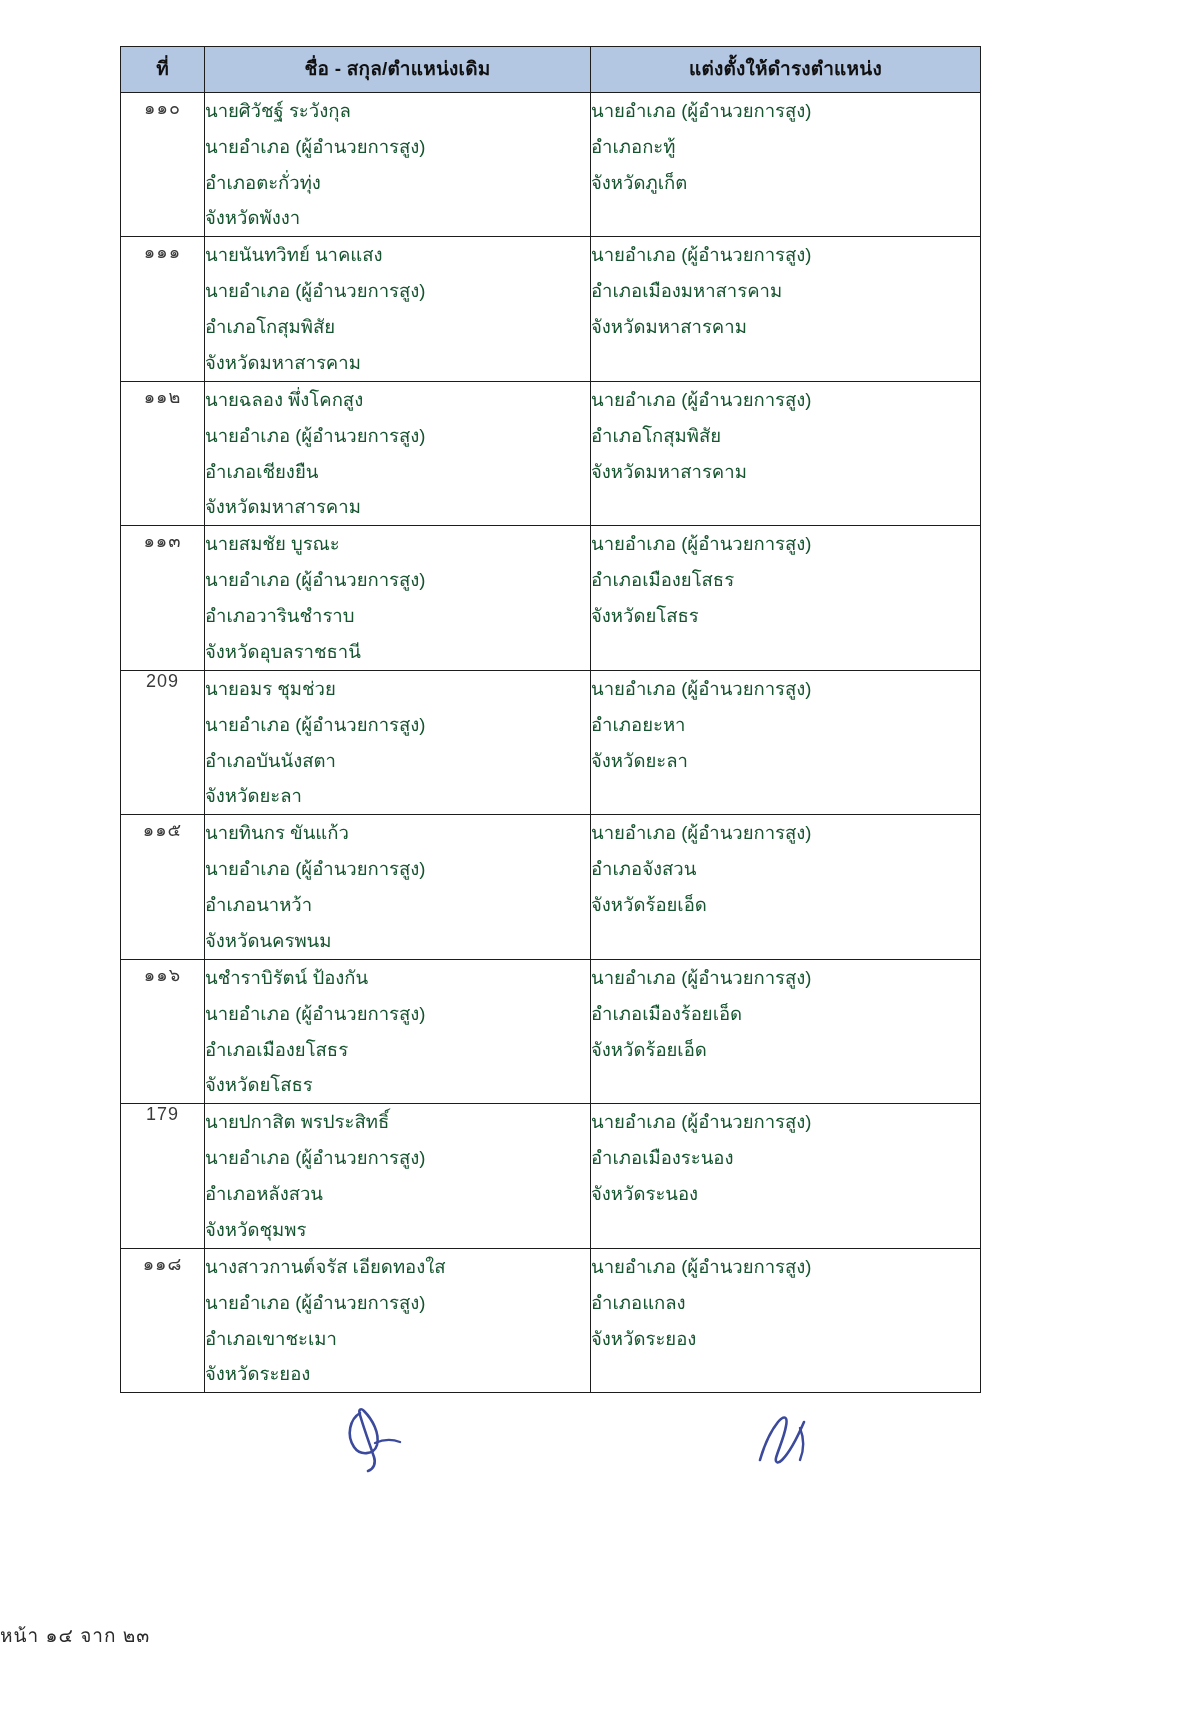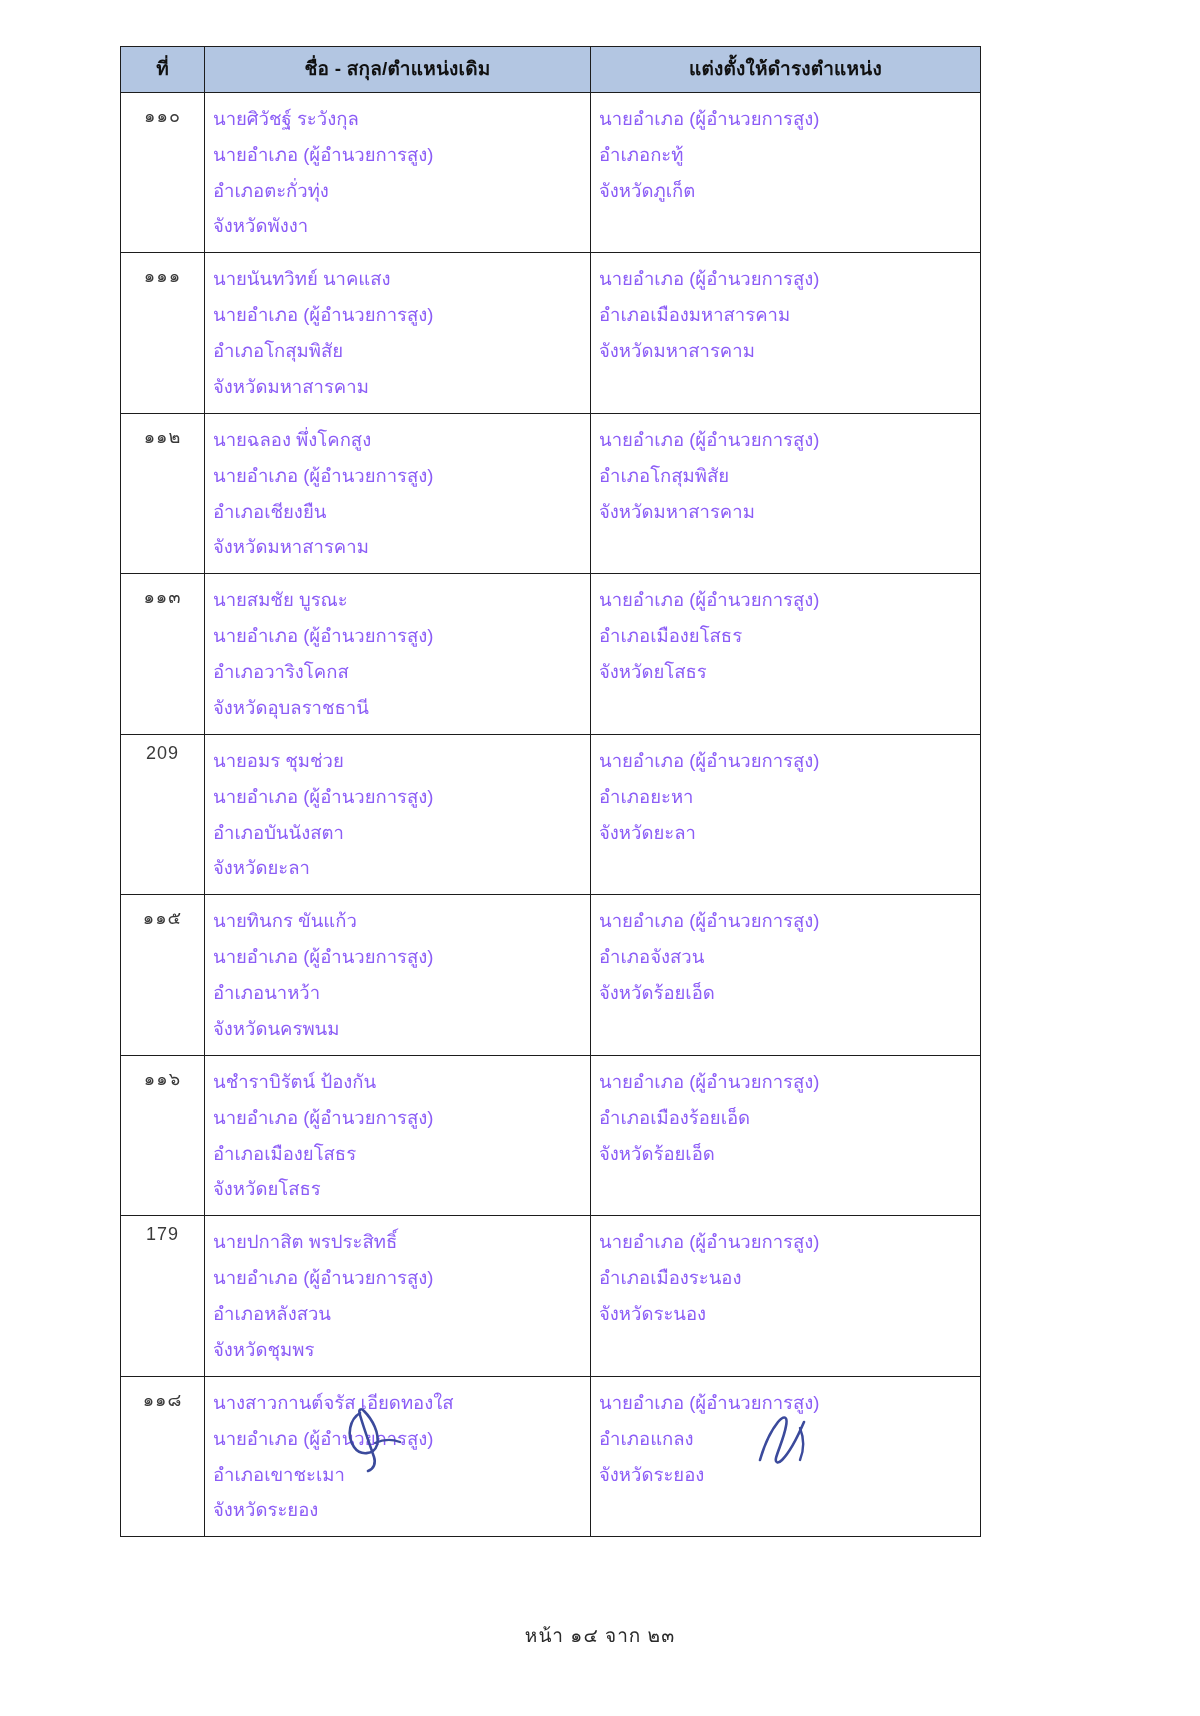--- a/index.html
+++ b/index.html
@@ -31,21 +31,21 @@
   }
 
   table.appointment-table col.c-index { width: 84px; }
   table.appointment-table col.c-from  { width: 386px; }
   table.appointment-table col.c-to    { width: 390px; }
 
   table.appointment-table th,
   table.appointment-table td {
     border: 1.5px solid #1d1d1d;
     vertical-align: top;
-    padding: 8px;
+    padding: 0;
   }
 
   table.appointment-table thead th {
     background: #b3c6e2;
     text-align: center;
     font-weight: bold;
     font-size: 19px;
     line-height: 1.25;
     padding: 10px 4px 11px 4px;
     color: #101010;
@@ -57,21 +57,21 @@
     font-size: 18px;
     color: #3a3a3a;
     padding-top: 14px;
     letter-spacing: 1px;
   }
 
   td.cellblock {
     padding: 12px 6px 10px 10px;
     font-size: 18.5px;
     line-height: 1.94;
-    color: #8b5cf6;
+    color: #14532d;
   }
 
   td.cellblock .line {
     white-space: nowrap;
   }
 
   td.cellblock .line.blank {
     color: transparent;
   }
 
@@ -81,21 +81,21 @@
     pointer-events: none;
   }
   .sig-left  { left: 330px; top: 1395px; }
   .sig-right { left: 740px; top: 1398px; }
 
   .footer {
     position: absolute;
     left: 0;
     right: 0;
     top: 1620px;
-    text-align: center;
+    text-align: left;
     font-size: 19px;
     color: #2a2a2a;
     letter-spacing: 1px;
   }
 </style>
 </head>
 <body>
 
 <div class="page">
 
@@ -156,21 +156,21 @@
             <div class="line">อำเภอโกสุมพิสัย</div>
             <div class="line">จังหวัดมหาสารคาม</div>
             <div class="line blank">&nbsp;</div>
           </td>
         </tr>
         <tr>
           <td class="idx">๑๑๓</td>
           <td class="cellblock">
             <div class="line">นายสมชัย บูรณะ</div>
             <div class="line">นายอำเภอ (ผู้อำนวยการสูง)</div>
-            <div class="line">อำเภอวาริงโคกส</div>
+            <div class="line">อำเภอวารินชำราบ</div>
             <div class="line">จังหวัดอุบลราชธานี</div>
           </td>
           <td class="cellblock">
             <div class="line">นายอำเภอ (ผู้อำนวยการสูง)</div>
             <div class="line">อำเภอเมืองยโสธร</div>
             <div class="line">จังหวัดยโสธร</div>
             <div class="line blank">&nbsp;</div>
           </td>
         </tr>
         <tr>

